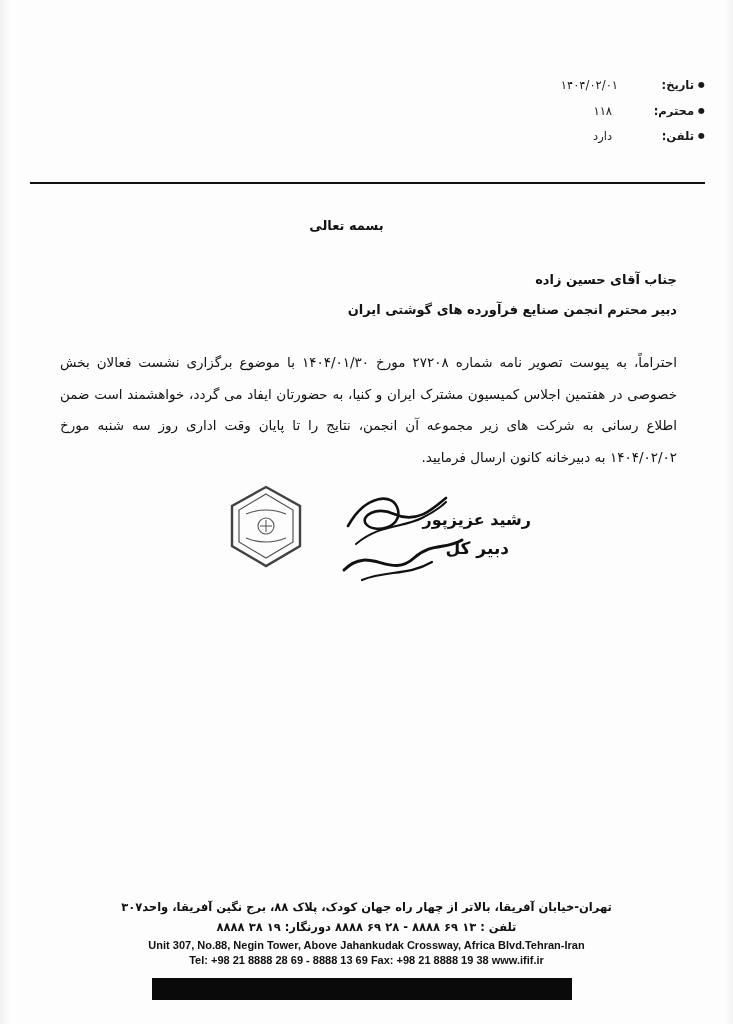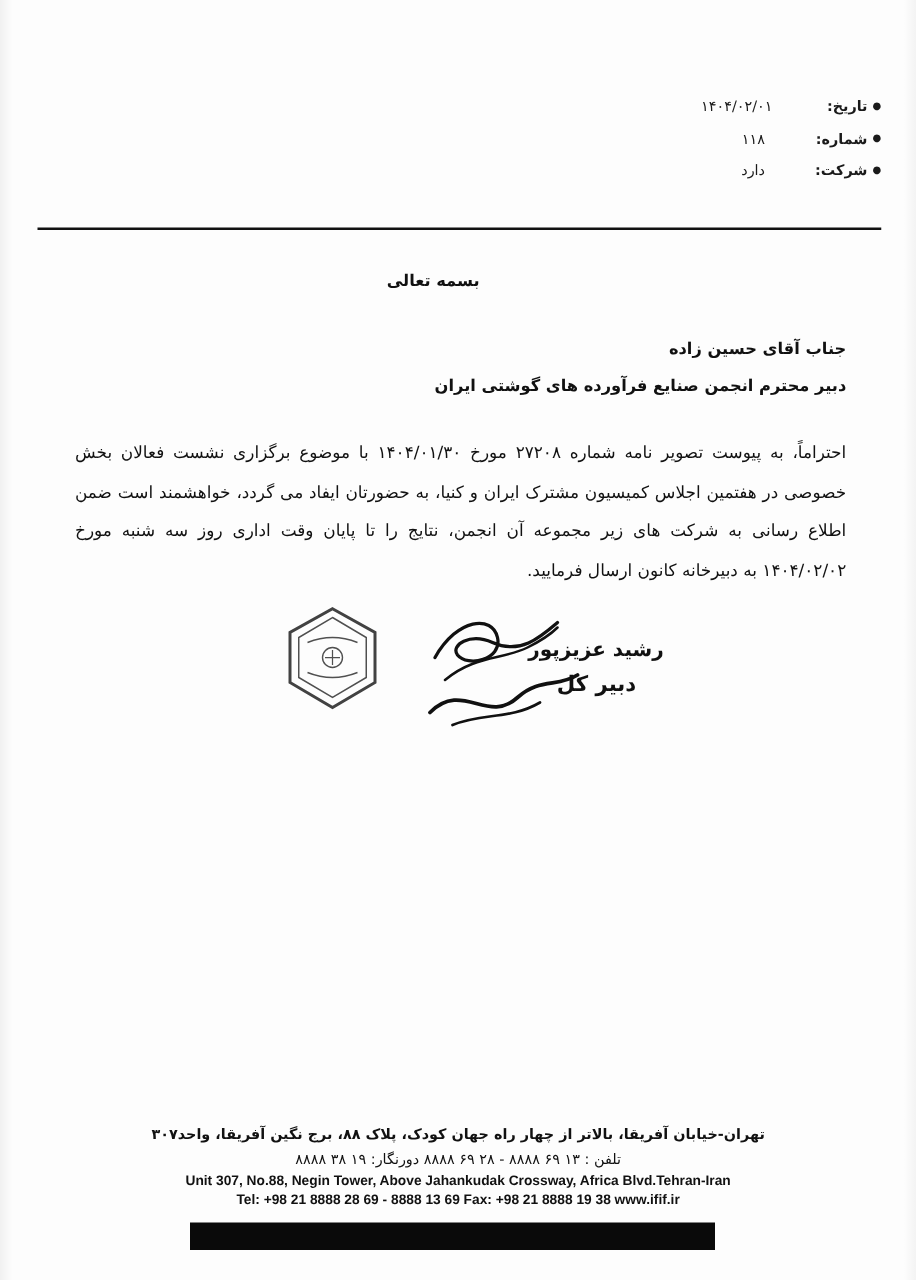--- a/index.html
+++ b/index.html
@@ -209,21 +209,21 @@
     direction: rtl;
   }
   .footer-fa1 {
     font-size: 11.5px;
     font-weight: bold;
     letter-spacing: 0px;
     margin-bottom: 6px;
   }
   .footer-fa2 {
     font-size: 11.5px;
-    font-weight: normal;
+    font-weight: bold;
     margin-bottom: 5px;
   }
   .footer-en1 {
     font-family: "Liberation Sans", sans-serif;
     direction: ltr;
     font-size: 11px;
     font-weight: bold;
     margin-bottom: 3px;
   }
   .footer-en2 {
@@ -265,26 +265,26 @@
   <div class="header">
 
     <div class="meta-block">
       <div class="meta-row r1">
         <span class="meta-bullet">●</span>
         <span class="meta-label">تاریخ:</span>
         <span class="meta-value">۱۴۰۴/۰۲/۰۱</span>
       </div>
       <div class="meta-row r2">
         <span class="meta-bullet">●</span>
-        <span class="meta-label">شماره:</span>
+        <span class="meta-label">محترم:</span>
         <span class="meta-value">۱۱۸</span>
       </div>
       <div class="meta-row r3">
         <span class="meta-bullet">●</span>
-        <span class="meta-label">شرکت:</span>
+        <span class="meta-label">تلفن:</span>
         <span class="meta-value">دارد</span>
       </div>
     </div>
 
   </div>
 
   <div class="rule"></div>
 
   <div class="body-area">
     <div class="basmalah">

